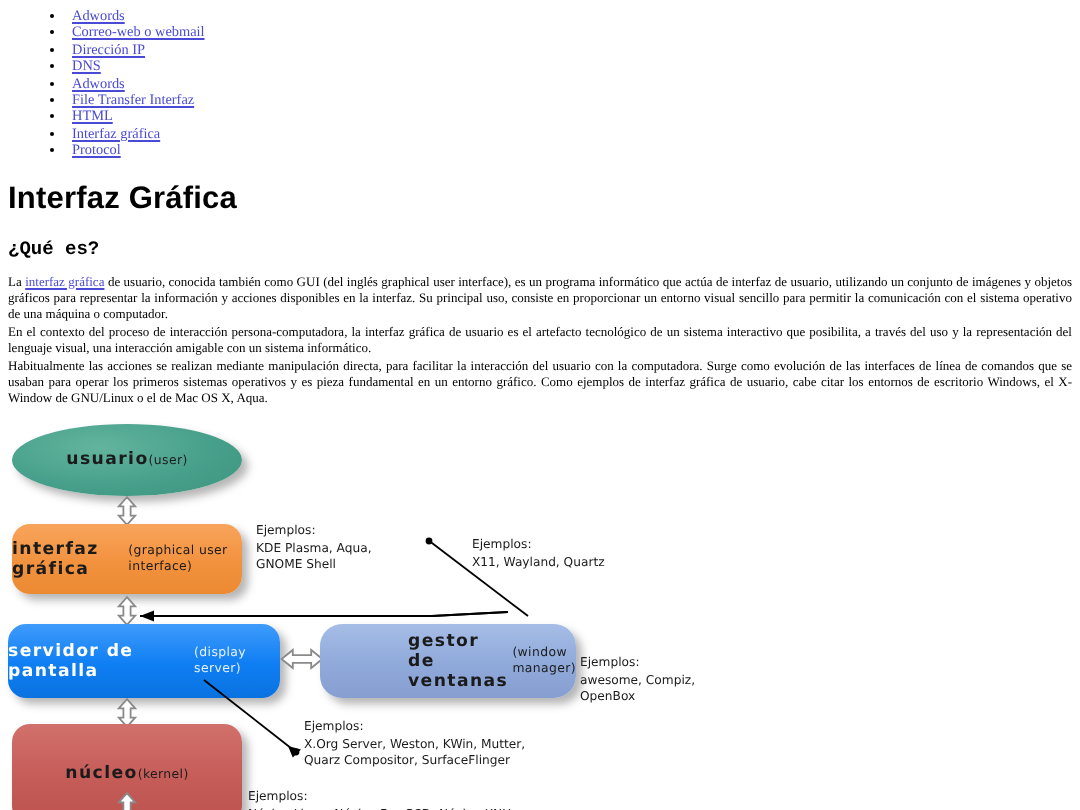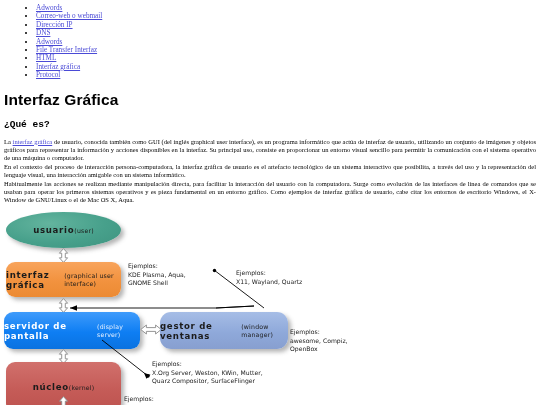--- a/index.html
+++ b/index.html
@@ -112,20 +112,21 @@
     border-radius: 9px;
     color: #ffffff;
     justify-content: center;
   }
   .node-display .t2 { color: #e7f1ff; }
   .node-wm {
     left: 160px; top: 102px;
     width: 128px; height: 37px;
     background: linear-gradient(180deg, #a6bde6 0%, #8fa9da 55%, #879fd0 100%);
     border-radius: 11px;
+    padding-left: 44px;
   }
   .node-kernel {
     left: 6px; top: 152px;
     width: 115px; height: 50px;
     background: linear-gradient(180deg, #d1706c 0%, #c55c58 55%, #bd524e 100%);
     border-radius: 9px;
   }
 
   
   .varrow {

